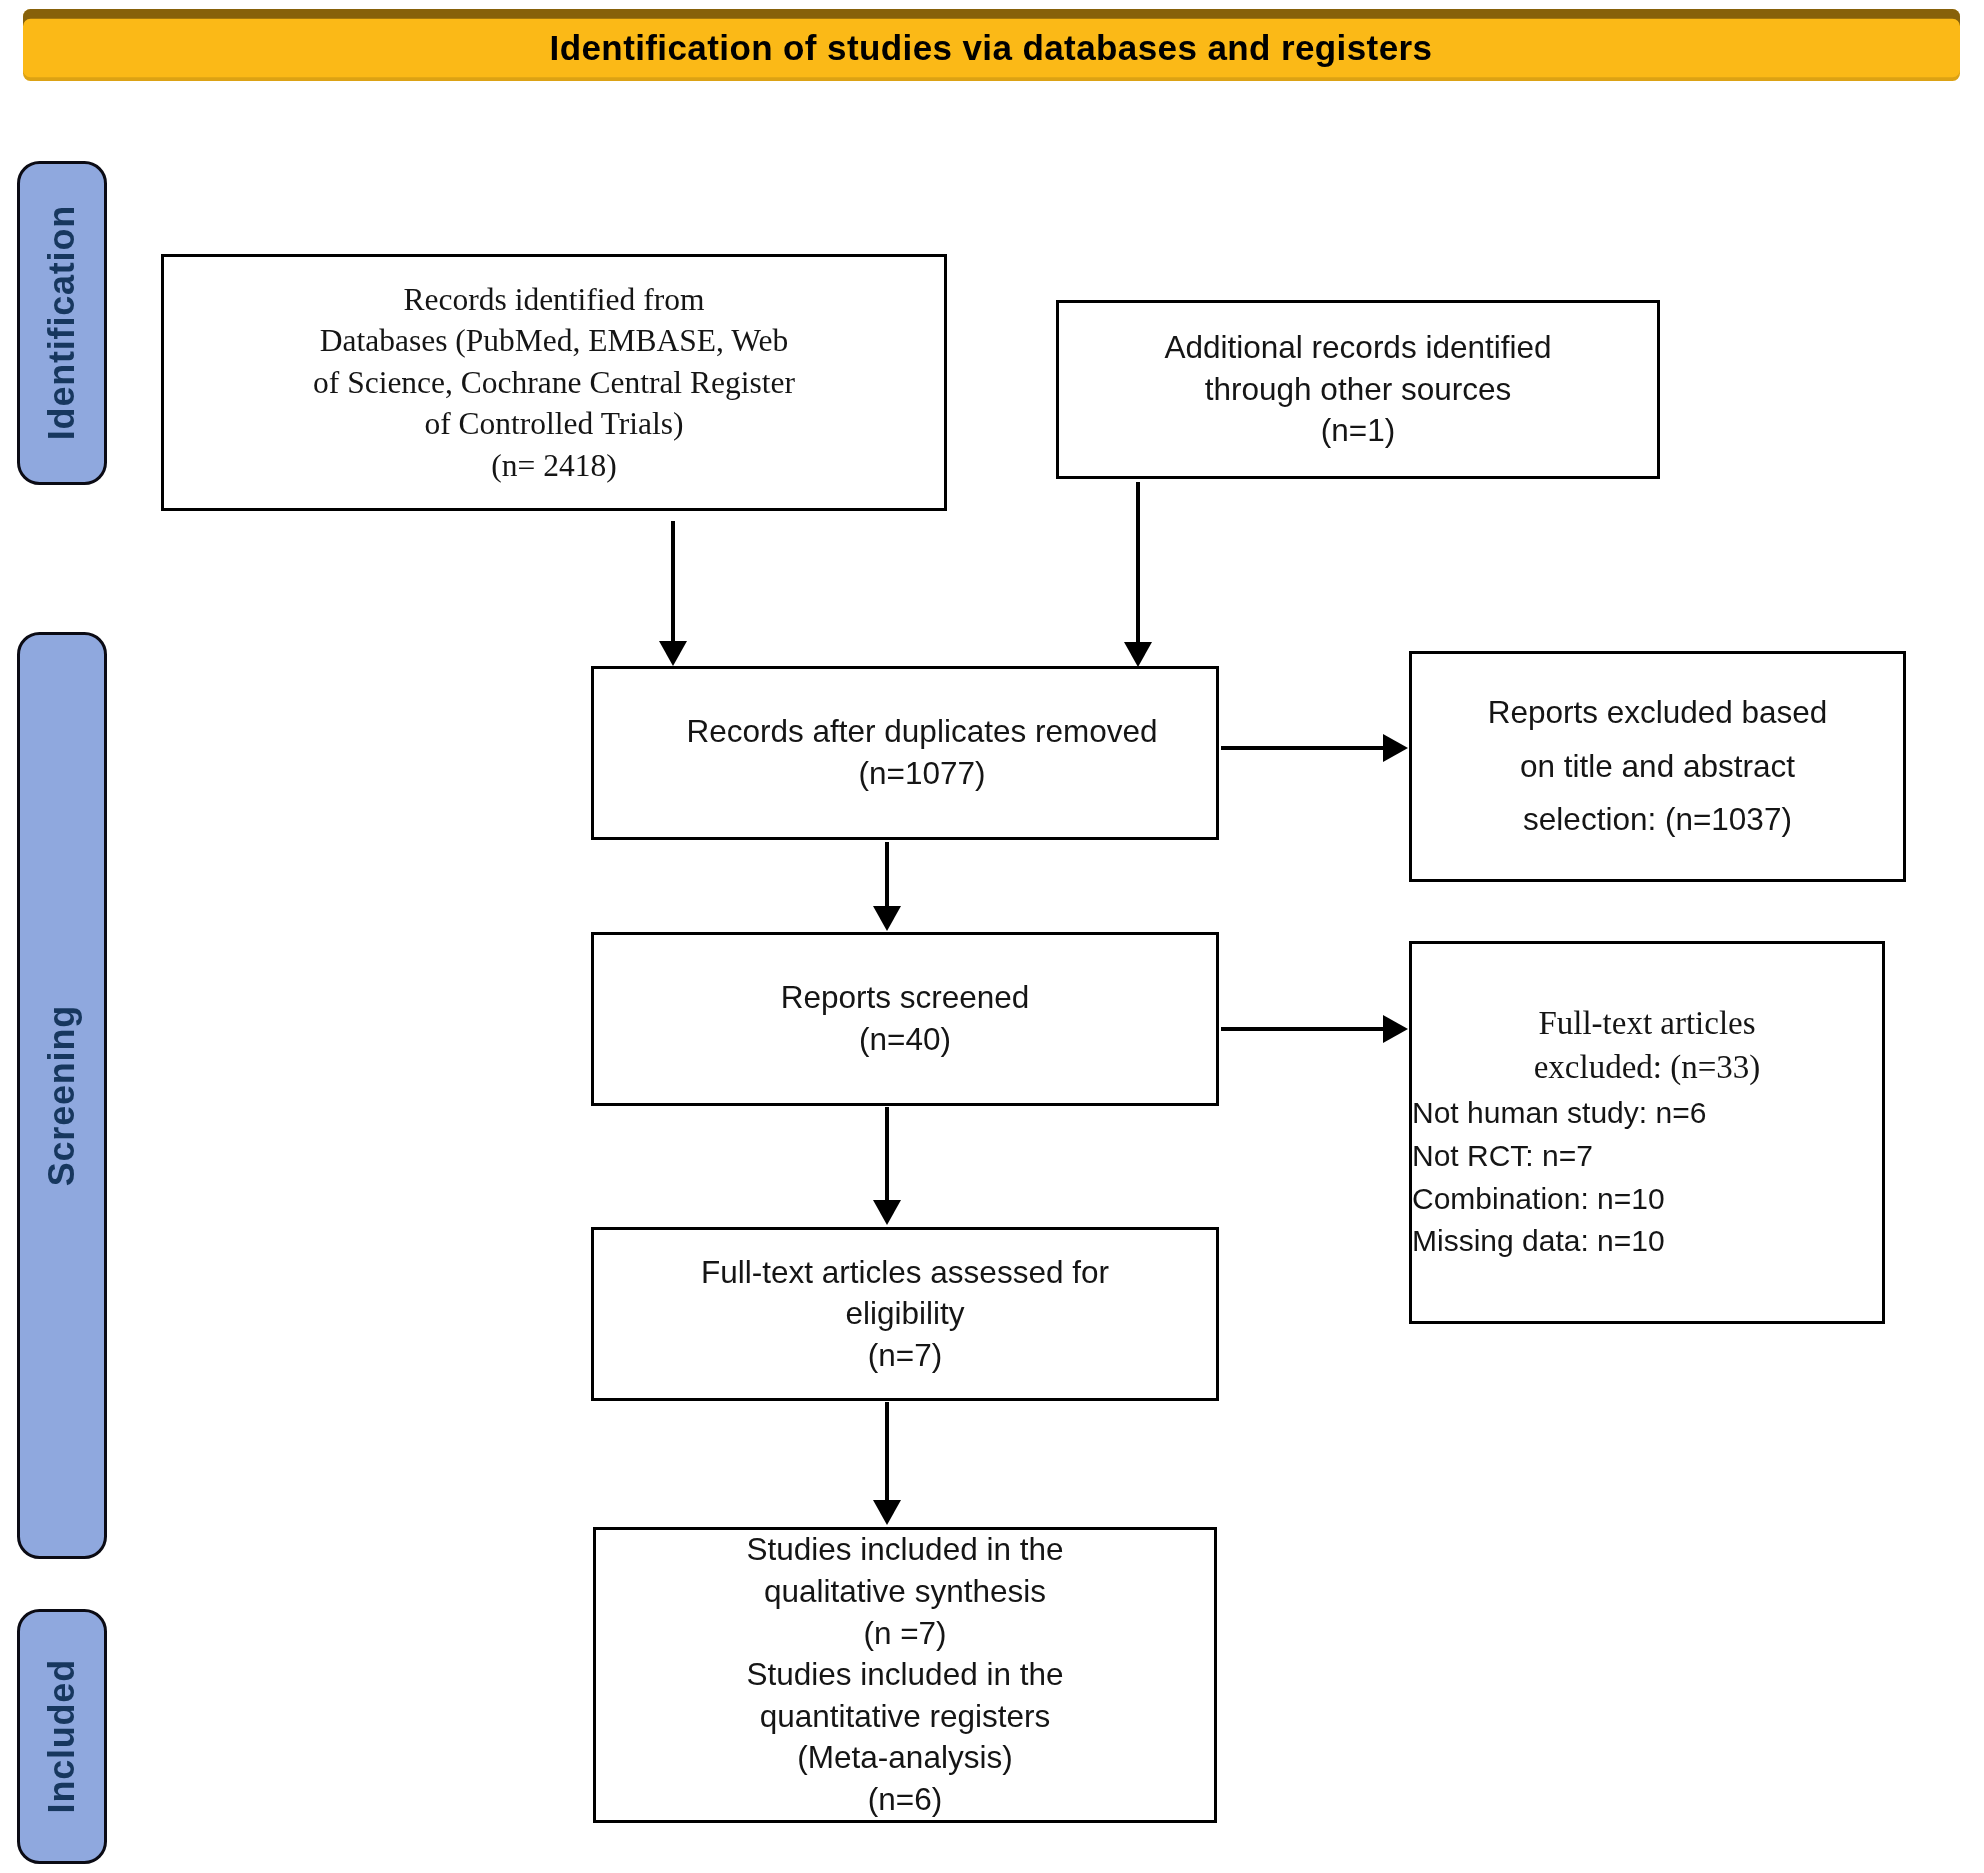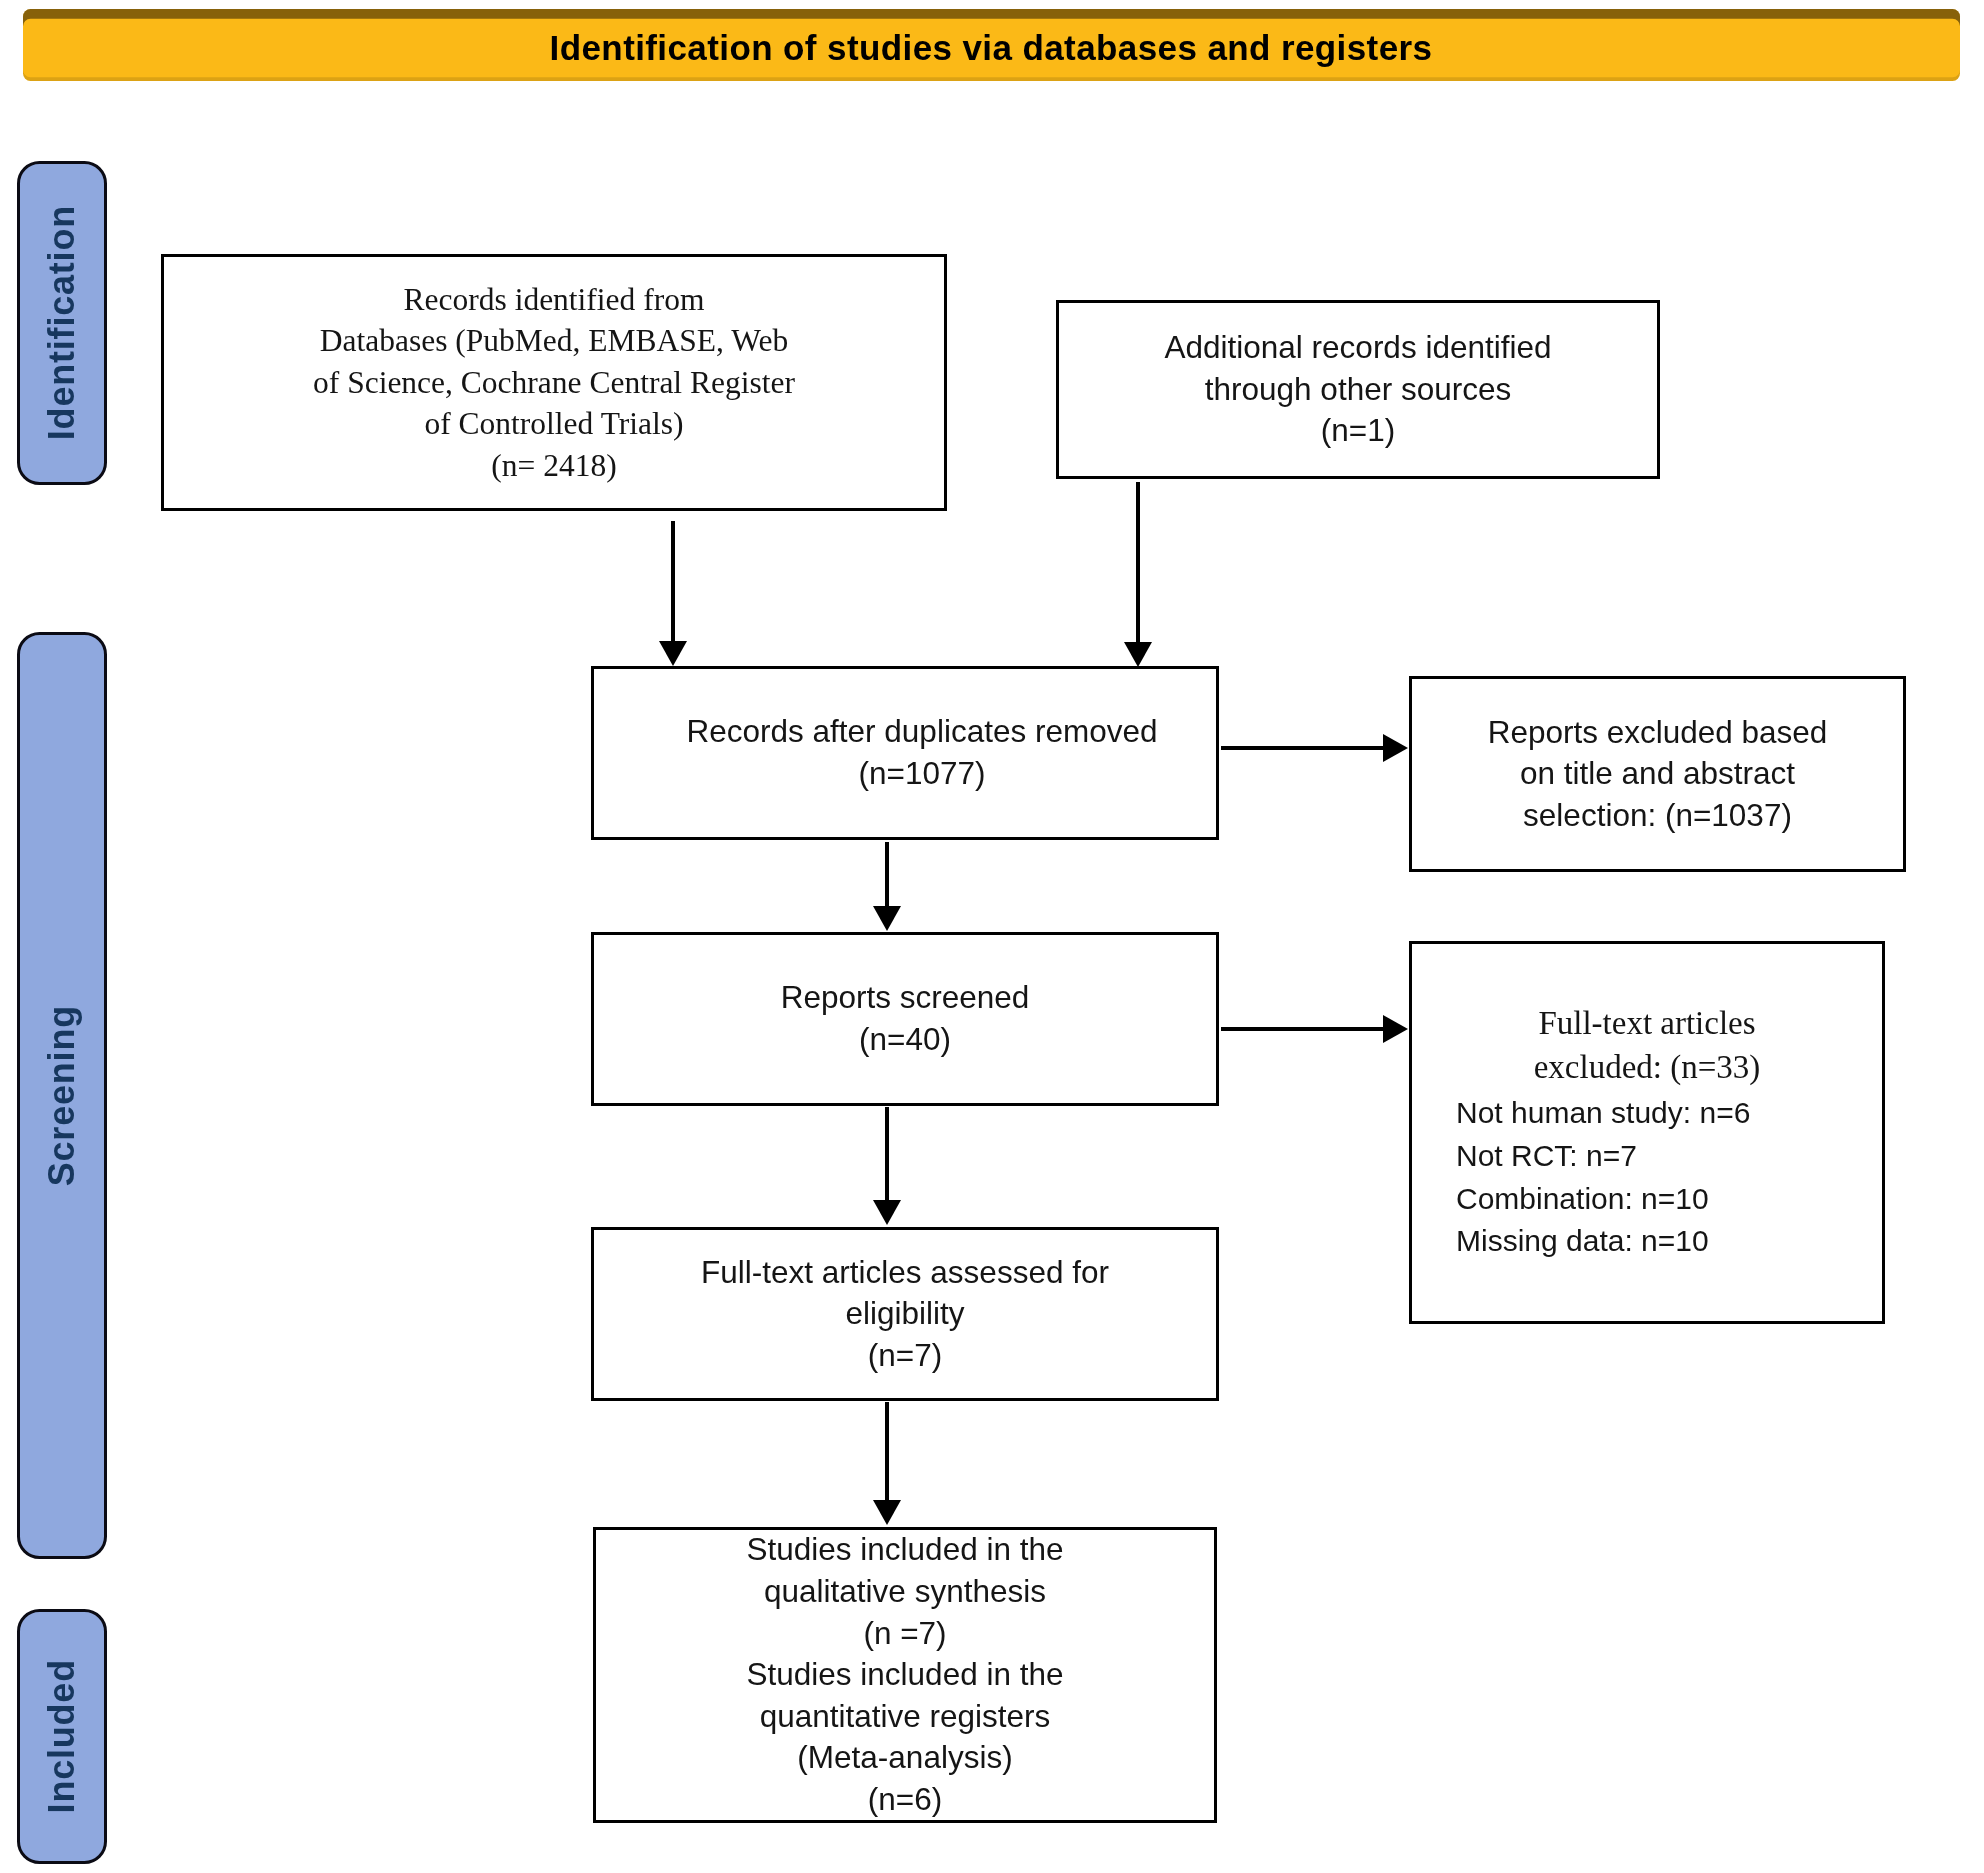--- a/index.html
+++ b/index.html
@@ -63,21 +63,21 @@
     align-items: center;
     justify-content: center;
     text-align: center;
   }
   .box-line {
     font-size: 31.5px;
     line-height: 1.32;
     color: #151515;
     white-space: nowrap;
   }
-  .reasons-wrap { align-self: flex-start; text-align: left; padding-left: 44px; margin-top: 3px; }
+  .reasons-wrap { align-self: flex-start; text-align: left; margin-top: 3px; }
   .reasons-wrap .box-line { font-size: 30px; line-height: 1.42; }
   .heading-wrap .box-line { font-size: 33px; font-family: Liberation Serif, serif; }
 
   
   .varrow { position: absolute; width: 28.5px; }
   .varrow .shaft {
     position: absolute; left: 50%; margin-left: -2.3px;
     top: 0; bottom: 22.5px; width: 4.5px; background: var(--line, #000);
   }
   .varrow .head {
@@ -131,21 +131,21 @@
       <div class="box-line">Additional records identified</div>
       <div class="box-line">through other sources</div>
       <div class="box-line">(n=1)</div>
     </div>
 
   <div class="fbox" style="left:591px; top:666px; width:628px; height:174px;padding-left:34px;">
       <div class="box-line">Records after duplicates removed</div>
       <div class="box-line">(n=1077)</div>
     </div>
 
-  <div class="fbox" style="left:1409px; top:676px; width:497px; height:196px;">
+  <div class="fbox" style="left:1409px; top:651px; width:497px; height:231px;gap:12px;">
       <div class="box-line">Reports excluded based</div>
       <div class="box-line">on title and abstract</div>
       <div class="box-line">selection: (n=1037)</div>
     </div>
 
   <div class="fbox" style="left:591px; top:932px; width:628px; height:174px;">
       <div class="box-line">Reports screened</div>
       <div class="box-line">(n=40)</div>
     </div>
 

